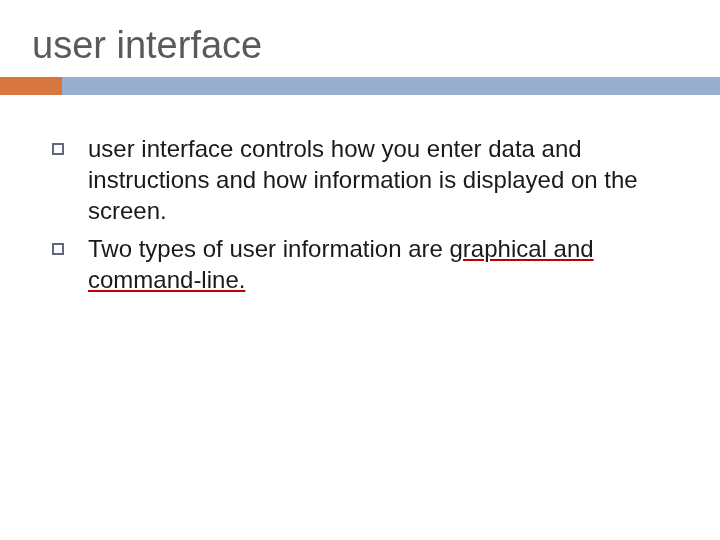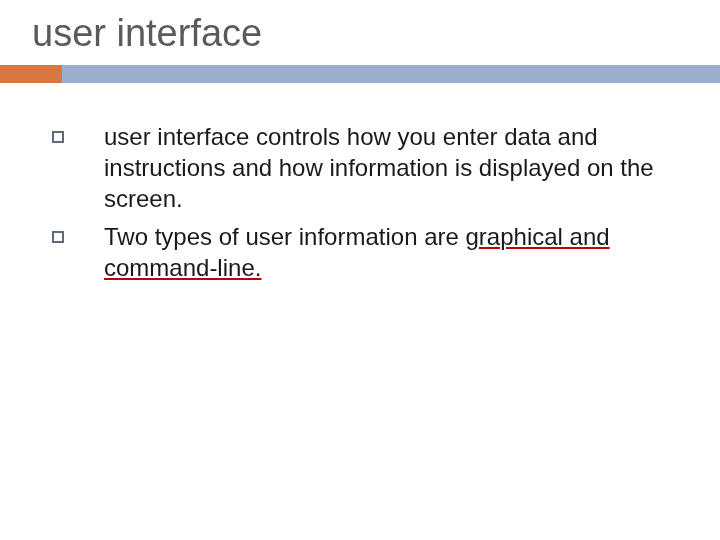--- a/index.html
+++ b/index.html
@@ -11,21 +11,21 @@
       width: 720px;
       height: 540px;
       background: #ffffff;
       font-family: Arial, Helvetica, sans-serif;
       overflow: hidden;
     }
     .slide {
       width: 100%;
       height: 100%;
       position: relative;
-      padding-top: 12px;
+      padding-top: 24px;
     }
     .title {
       font-size: 38px;
       color: #5a5a5a;
       padding-left: 32px;
       padding-bottom: 10px;
       font-weight: normal;
     }
     .bar-row {
       display: flex;
@@ -42,21 +42,20 @@
       height: 100%;
       background: #9aaed0;
     }
     .content {
       padding: 38px 40px 0 52px;
     }
     .bullet-row {
       display: flex;
       align-items: flex-start;
       margin-bottom: 6px;
-      gap: 16px;
     }
     .bullet-icon {
       width: 12px;
       height: 12px;
       border: 2px solid #5e6a7a;
       margin-top: 10px;
       margin-right: 24px;
       flex-shrink: 0;
     }
     .bullet-text {

